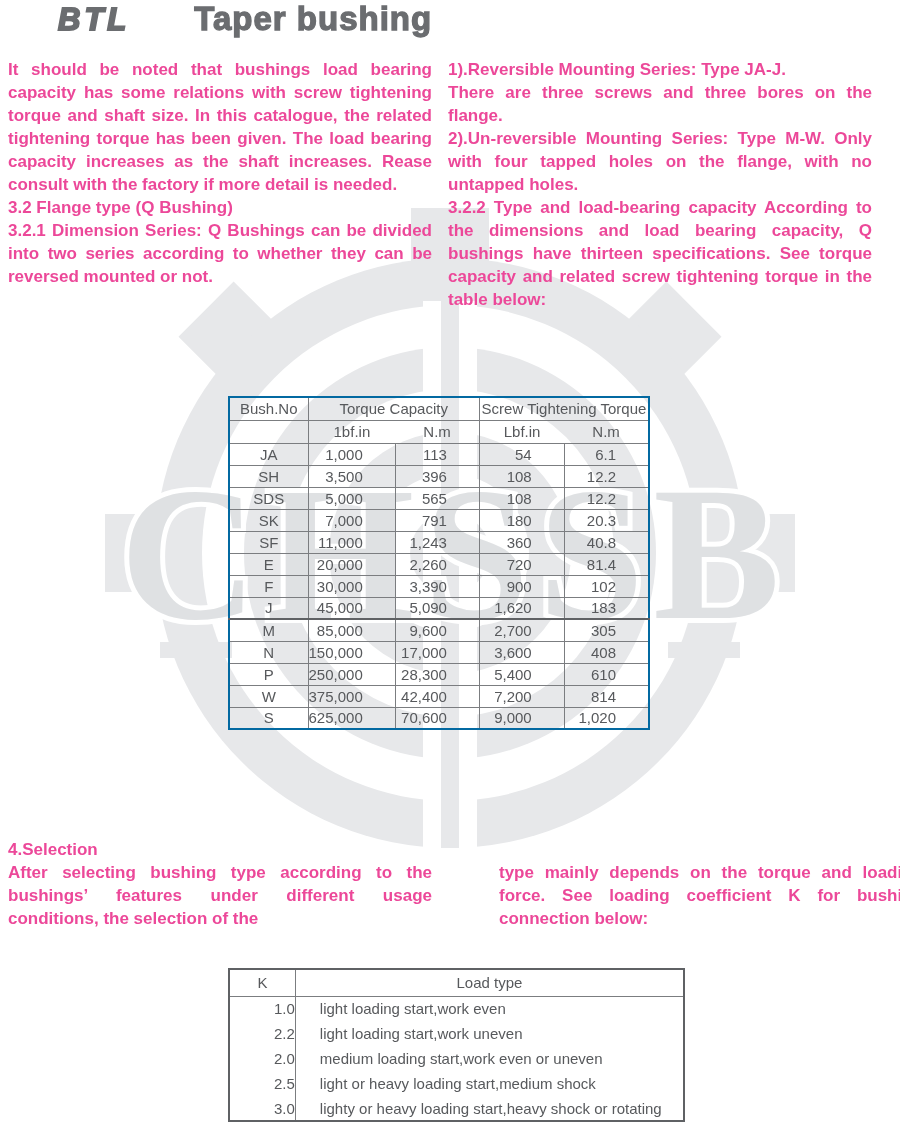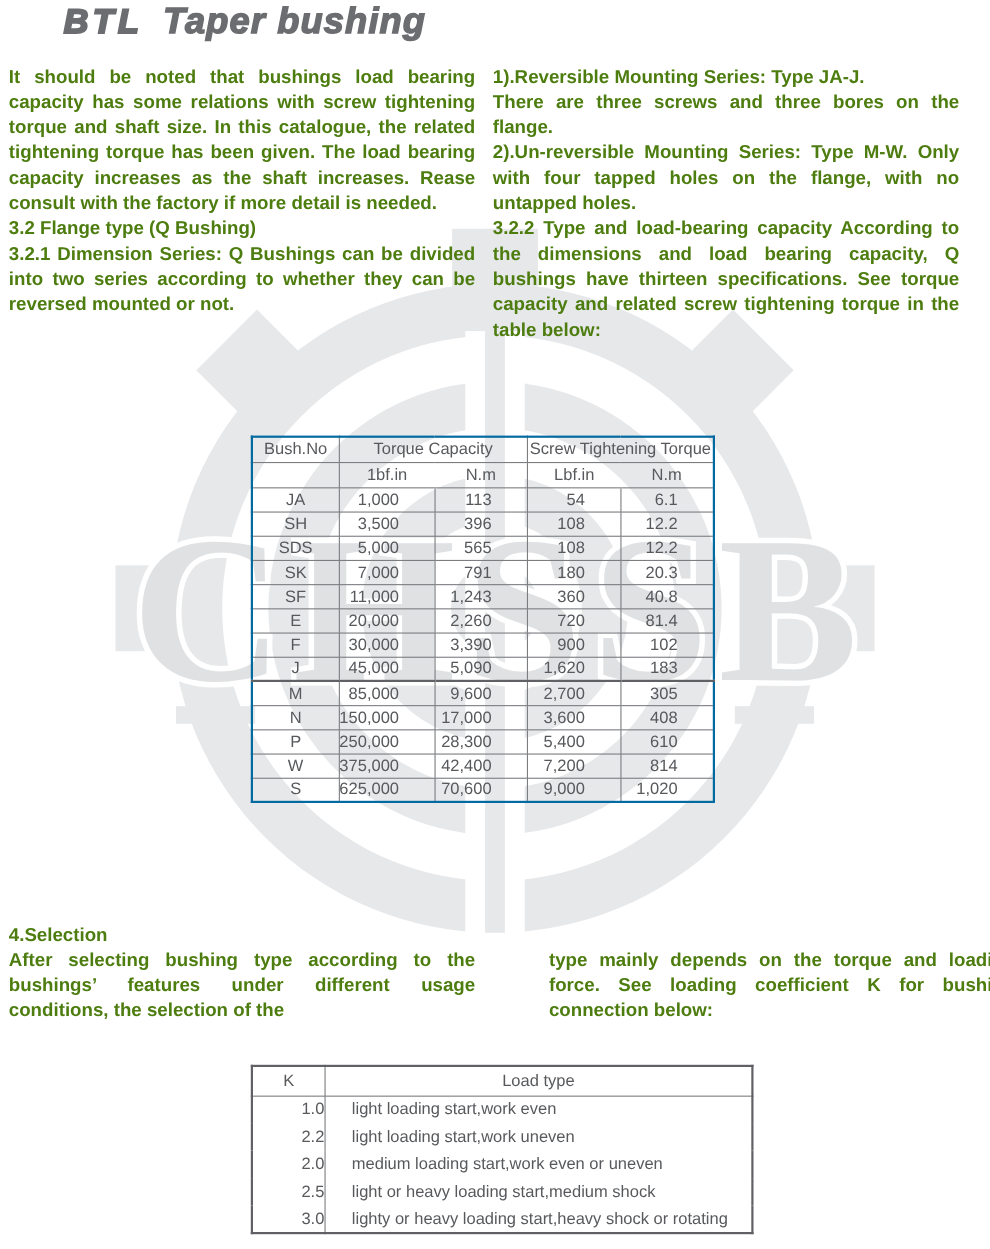--- a/index.html
+++ b/index.html
@@ -23,33 +23,33 @@
     position:absolute; left:58px; top:0px; z-index:1;
     display:flex; align-items:baseline;
     color:#6b6d70;
   }
   .logo-brand {
     font-style:italic; font-weight:bold;
     font-size:31px; letter-spacing:4px;
     -webkit-text-stroke:2px #6b6d70;
   }
   .logo-title {
-    font-style:italic; font-weight:bold;
+    font-weight:bold;
     font-size:33px; letter-spacing:1px;
-    margin-left:18px;
+    margin-left:64px;
     -webkit-text-stroke:1.3px #6b6d70;
   }
 
   
   .textcol {
     position:absolute; z-index:1;
     width:424px;
     font-size:17px; font-weight:bold;
     line-height:23px;
-    color:#4d7c0f;
+    color:#ec4899;
   }
   .textcol p { text-align:justify; }
   .col-left  { left:8px;  top:58px; }
   .col-right { left:448px; top:58px; }
   .sel-left  { left:8px;  top:838px; }
   .sel-right { left:484px; top:861px;margin-left:15px; }
   .heading-line { text-align:left; }
 
   
   table { border-collapse:collapse; z-index:1; position:absolute; background:transparent; }

